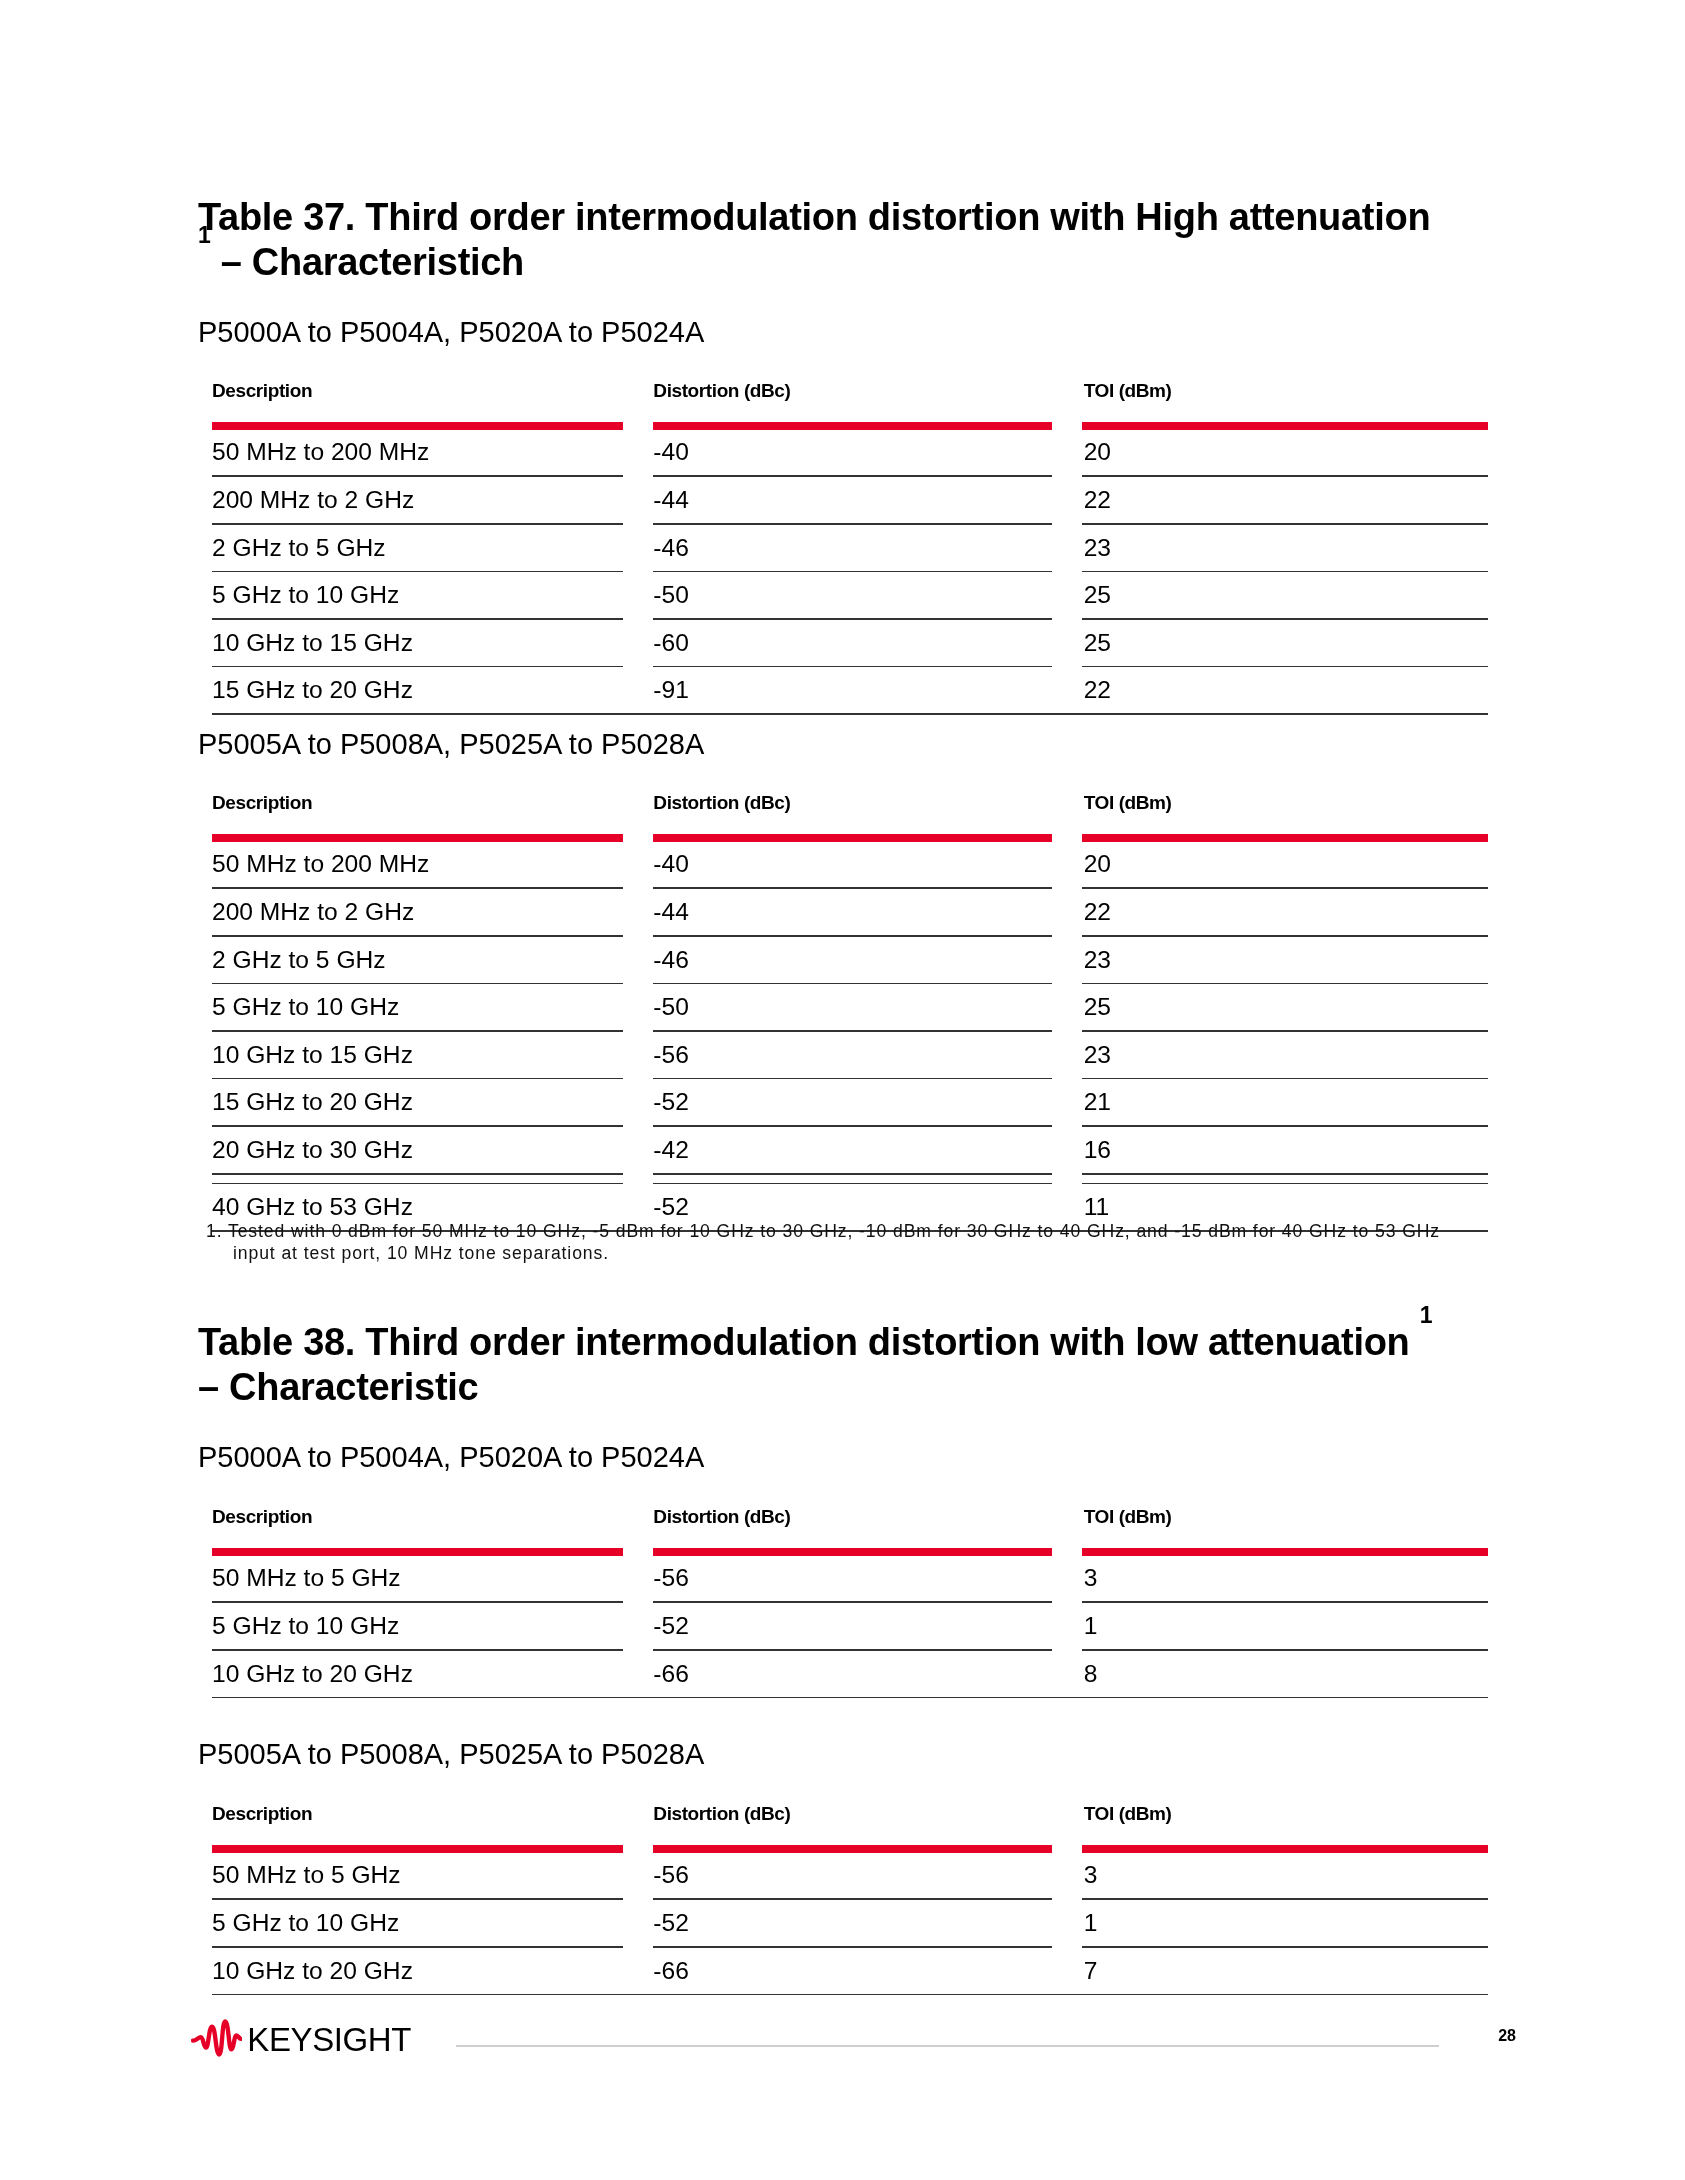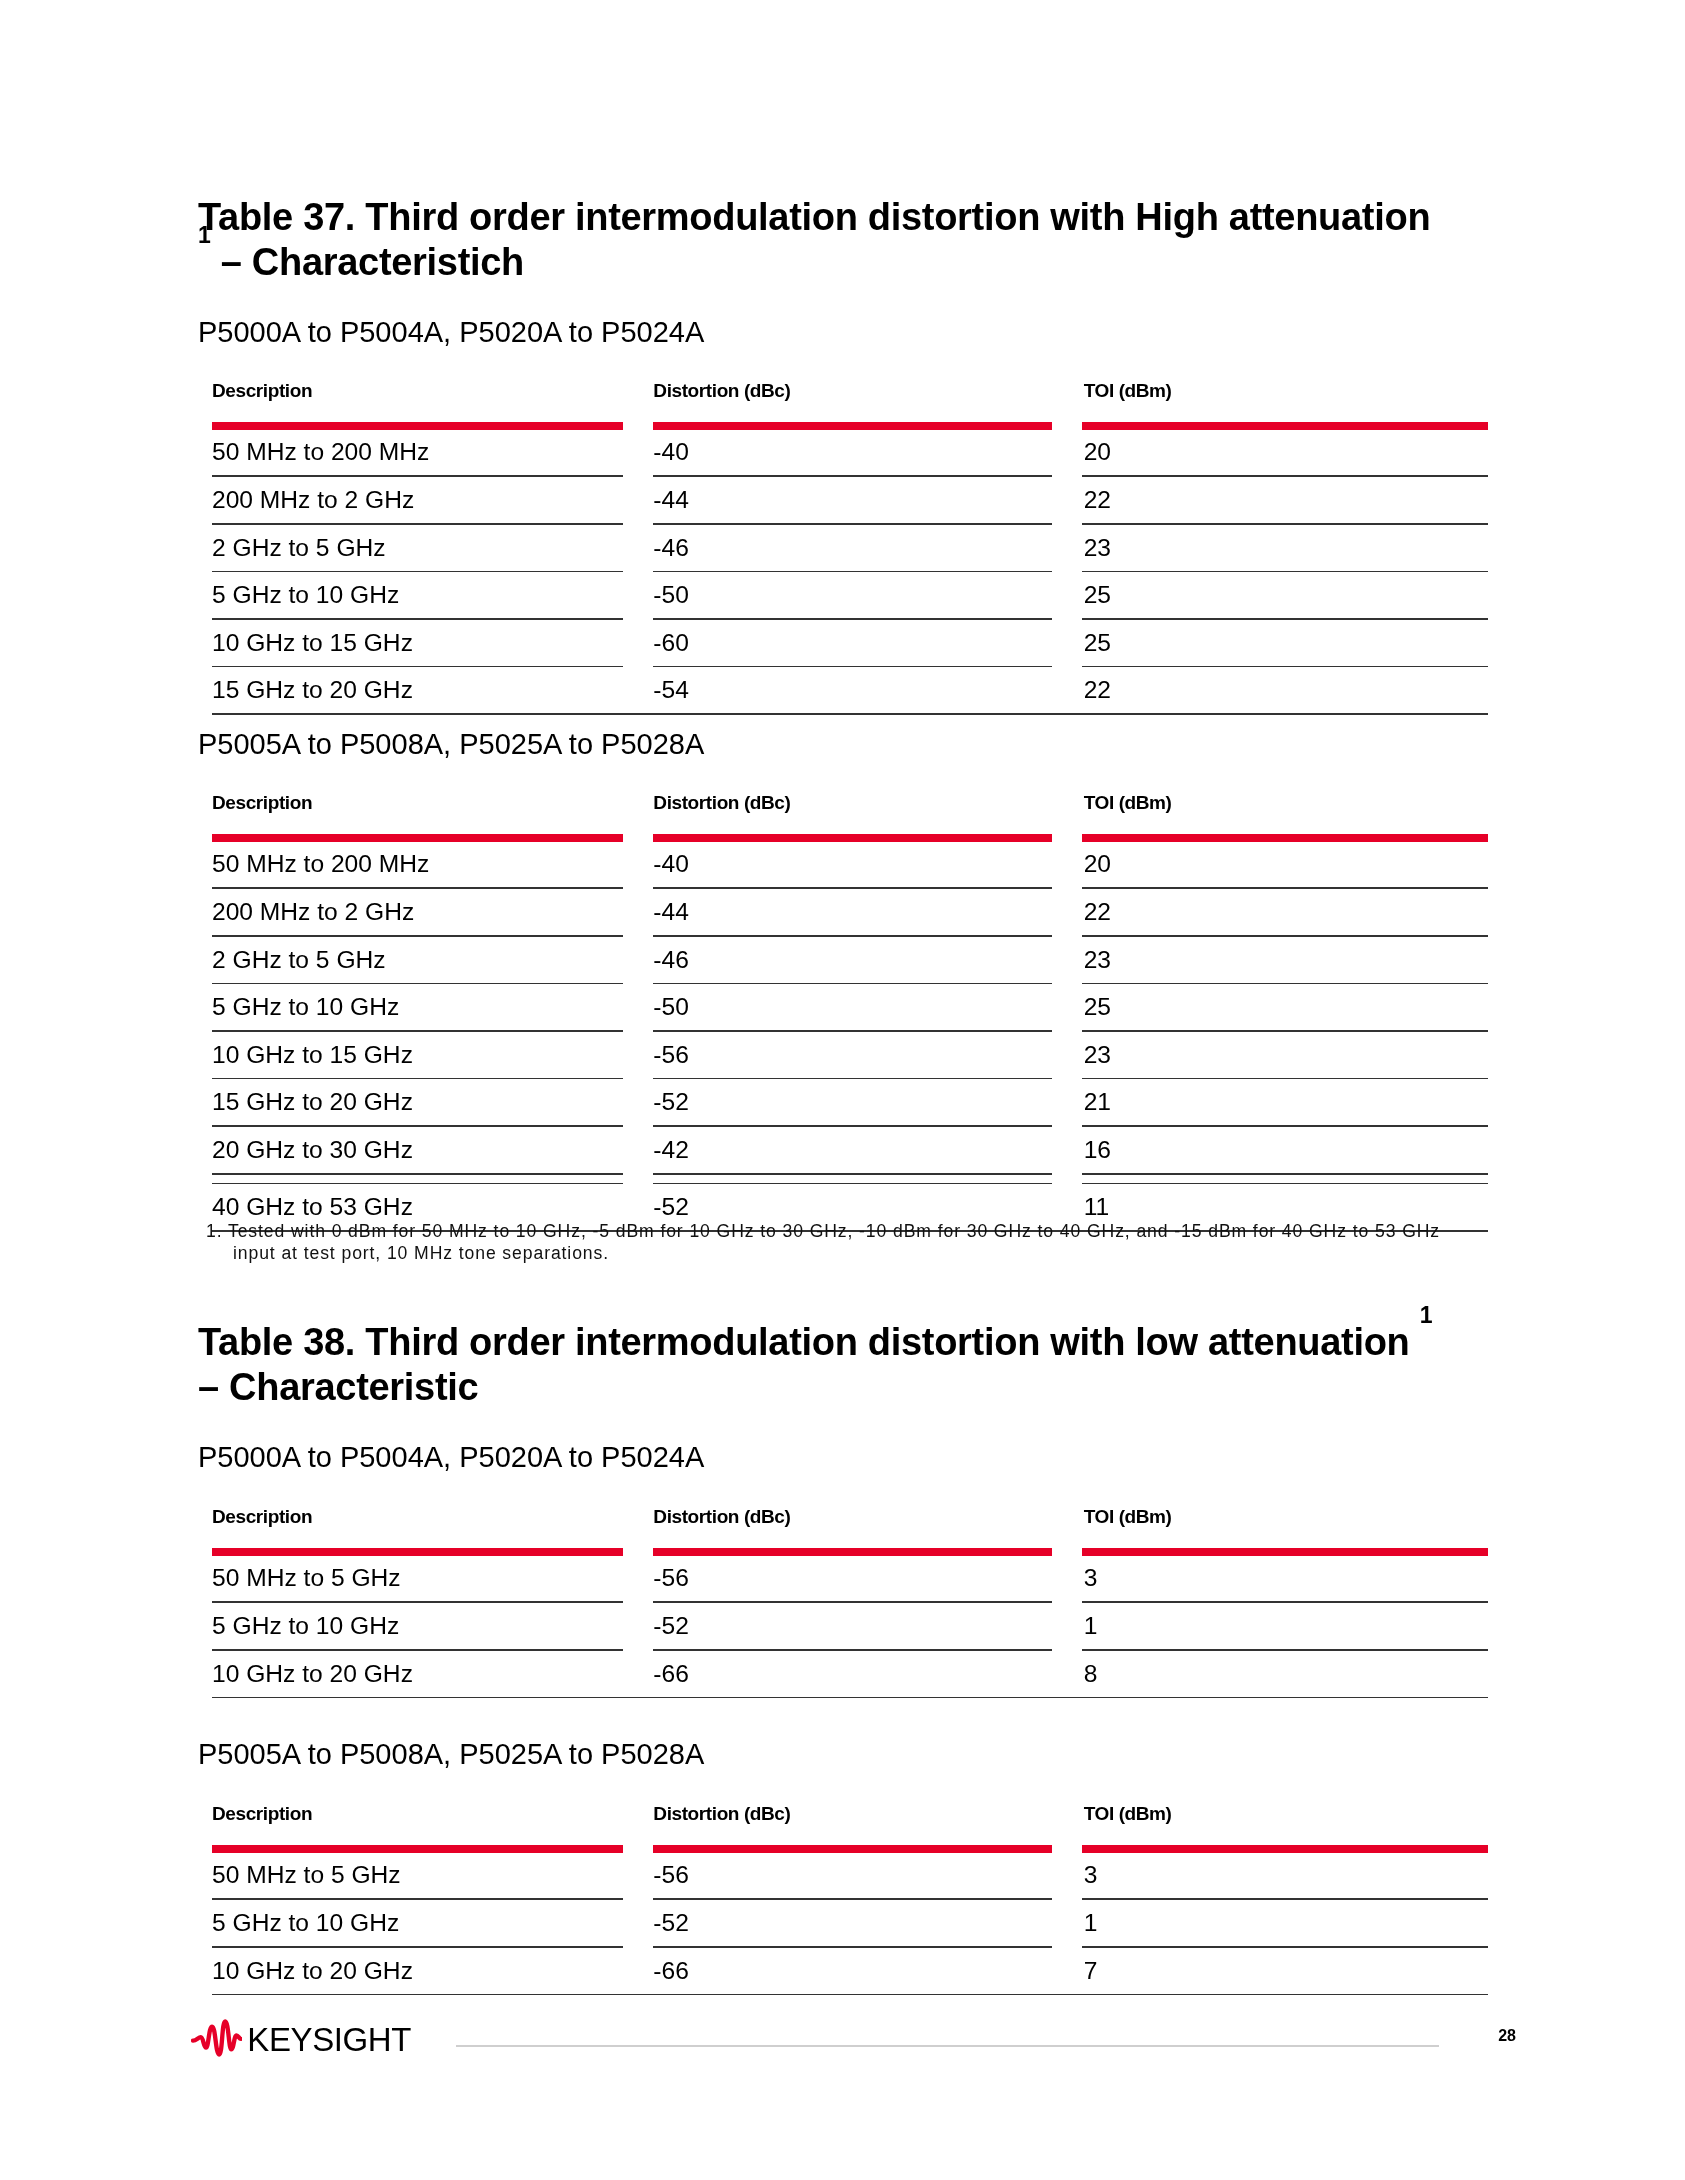--- a/index.html
+++ b/index.html
@@ -148,21 +148,21 @@
             </td>
             <td class="g2">
               <div class="ln"></div>
             </td>
             <td class="g3">
               <div class="ln"></div>
             </td>
           </tr>
           <tr>
             <td class="v1">15 GHz to 20 GHz</td>
-            <td class="v2">-54</td>
+            <td class="v2">-91</td>
             <td class="v3">22</td>
           </tr>
           <tr class="rowline">
             <td colspan="3">
               <div class="ln"></div>
             </td>
           </tr>
         </tbody>
     </table>
   </div>

